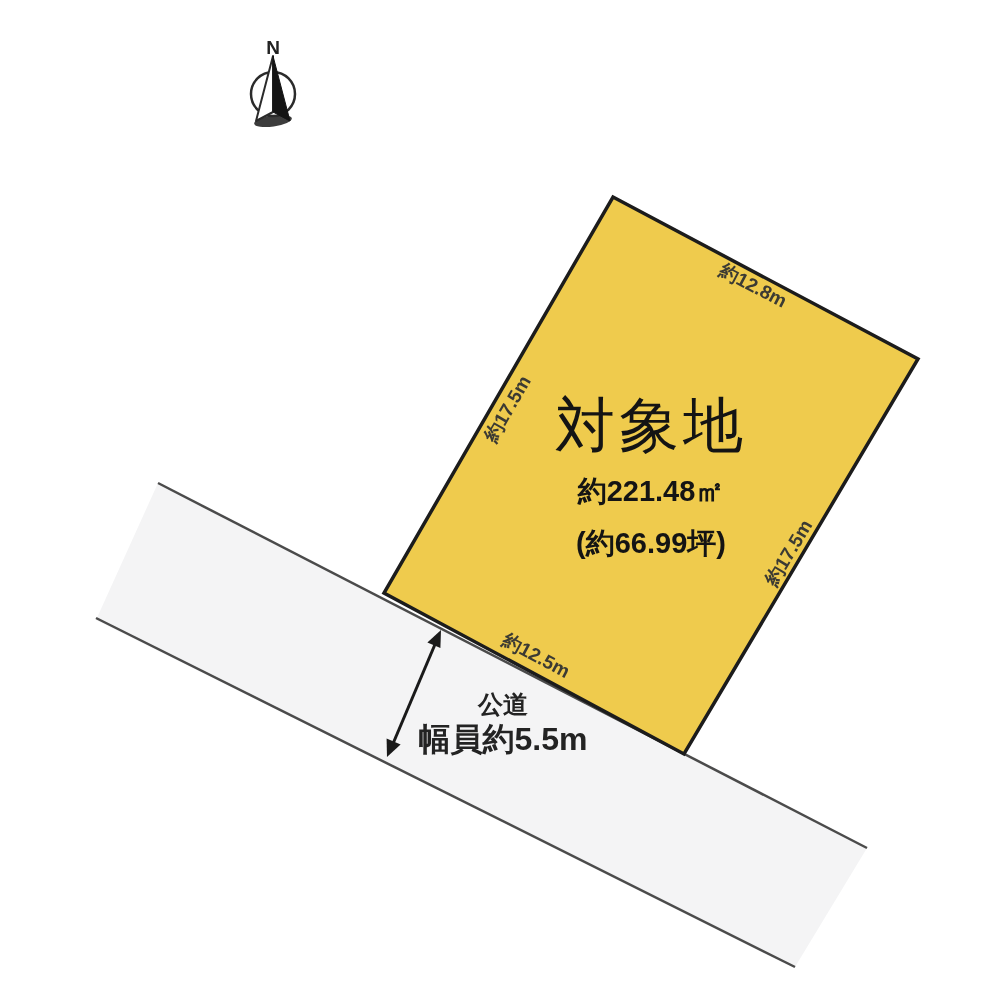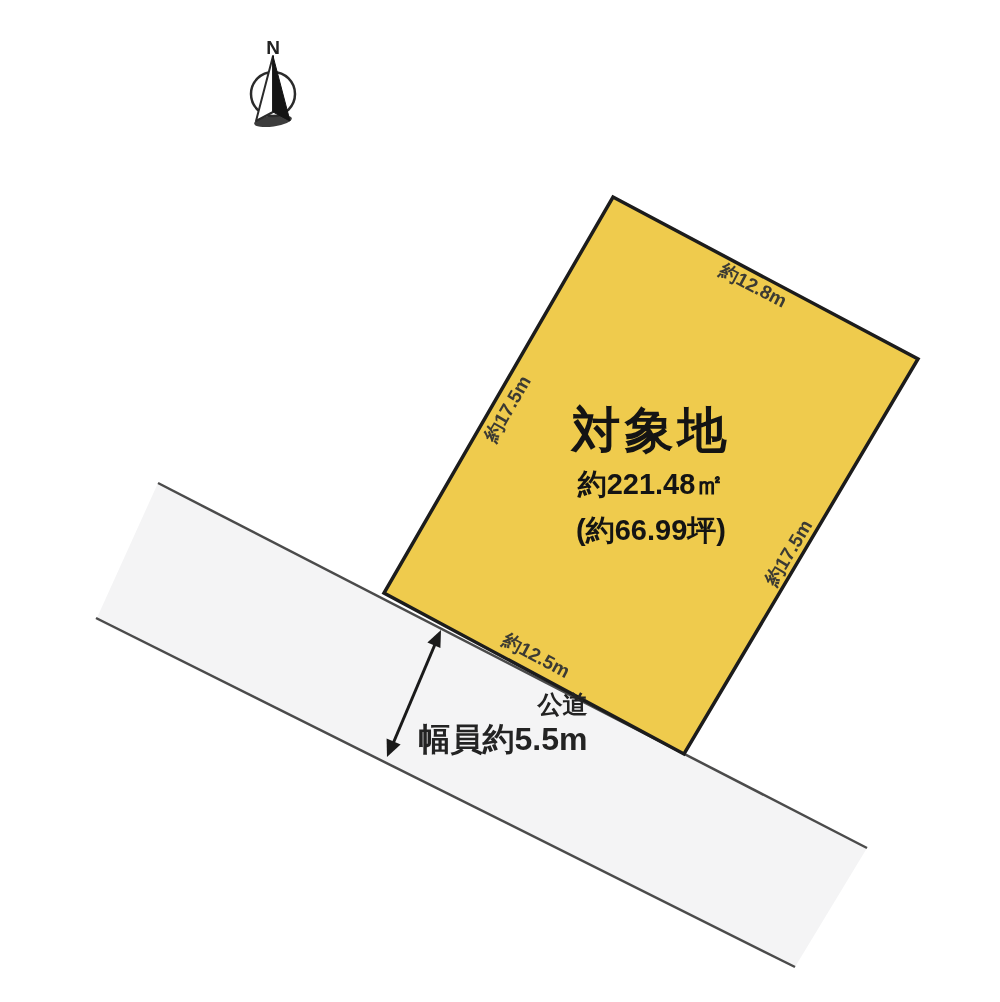--- a/index.html
+++ b/index.html
@@ -27,43 +27,43 @@
   .dim-bottom { left: 536px; top: 656px; transform: translate(-50%,-50%) rotate(28deg); }
 
   .lot-label {
     position: absolute;
     left: 651px; top: 477px;
     transform: translate(-50%,-50%);
     text-align: center;
     color: #141414;
   }
   .lot-title {
-    font-size: 49px;
-    font-weight: 700;
+    font-size: 60px;
+    font-weight: 400;
     letter-spacing: 4px;
     line-height: 1.05;
     white-space: nowrap;
   }
   .lot-area {
     font-size: 29px;
     font-weight: 700;
     line-height: 1.2;
-    margin-top: 11px;
+    margin-top: 17px;
     white-space: nowrap;
   }
 
   .road-label {
     position: absolute;
     left: 503px; top: 724px;
     transform: translate(-50%,-50%);
     text-align: center;
     color: #232323;
     font-weight: 700;
   }
-  .road-name  { font-size: 25px; line-height: 1.22; white-space: nowrap; text-align: right; }
+  .road-name  { font-size: 25px; line-height: 1.22; white-space: nowrap; }
   .road-width { font-size: 32px; line-height: 1.22; white-space: nowrap; }
 </style>
 </head>
 <body>
 
 <div class="page">
 
   <svg class="canvas" width="1000" height="1002" viewBox="0 0 1000 1002" xmlns="http://www.w3.org/2000/svg">
 
     <polygon points="158,483 867,848 795,967 96,620" fill="#f4f4f5"></polygon>

